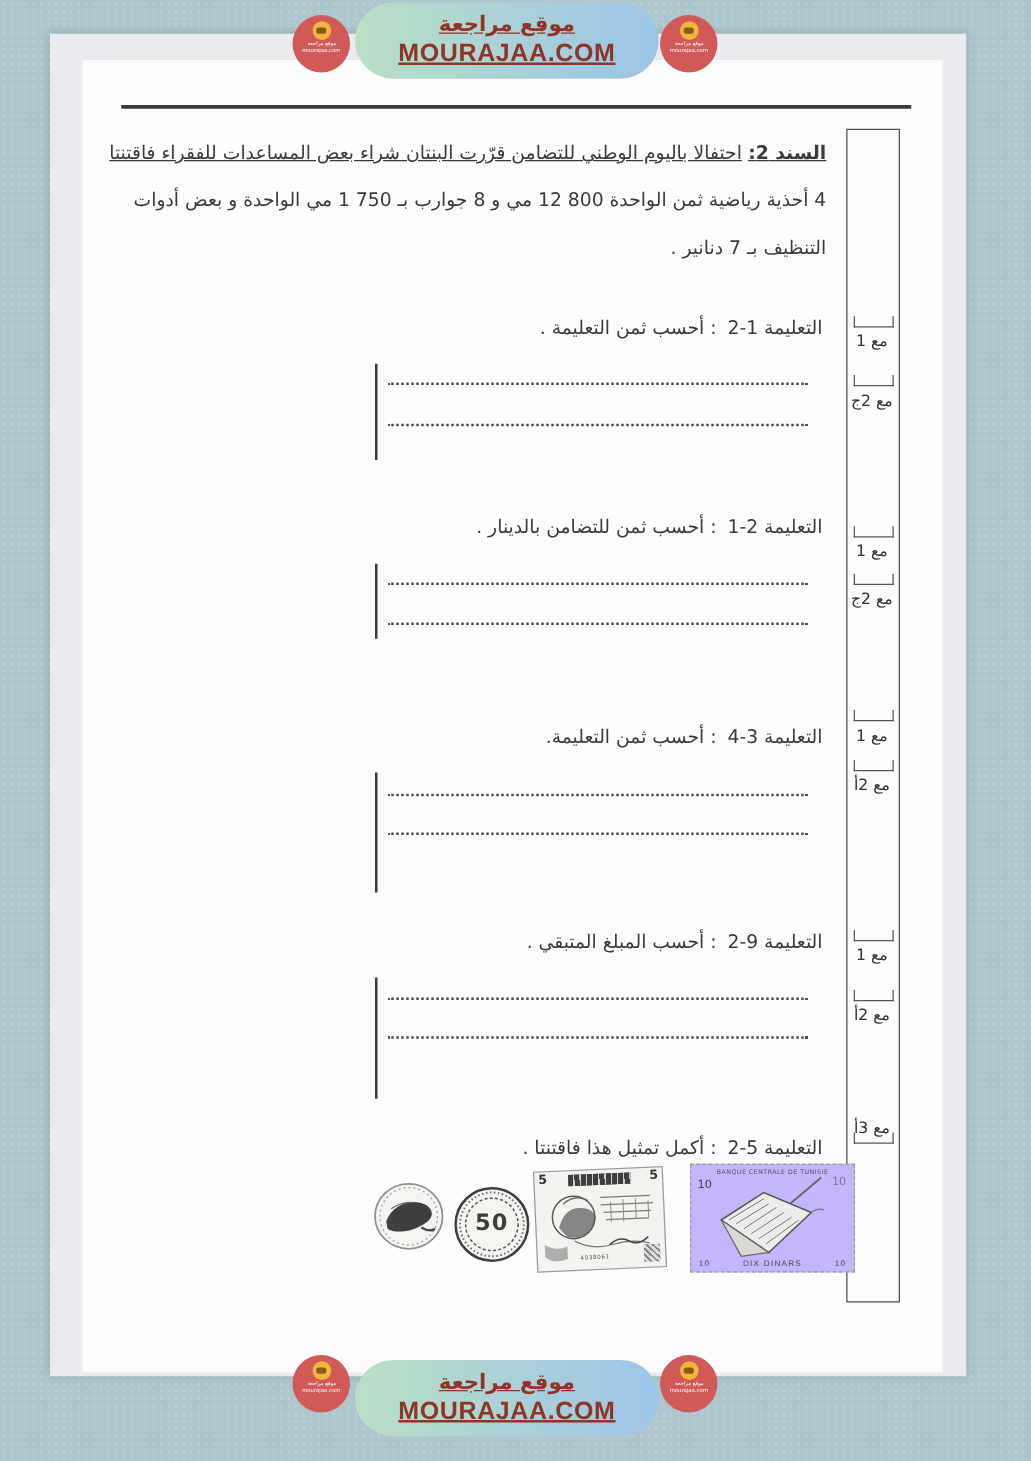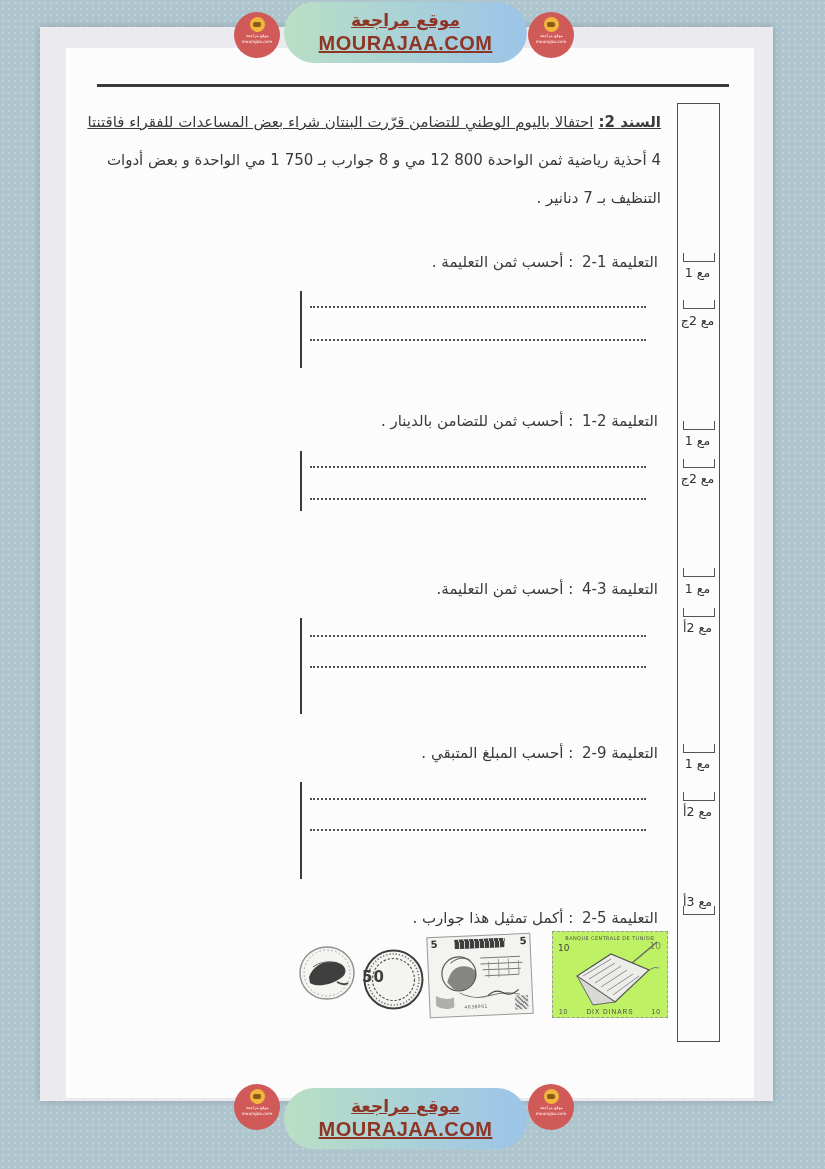--- a/index.html
+++ b/index.html
@@ -37,24 +37,24 @@
   .q-label::after{content:"";margin-inline-end:4px;}
   .intro-label{font-weight:bold;margin-inline-end:5px;}
   .vbar{width:2px;background:var(--ink,#3a3a3a);left:300px;}
   .dotline{left:310px;width:336px;height:0;border-bottom:2.5px dotted var(--line,#4f4f4f);}
   
   .column{left:677px;top:103px;width:41px;height:937px;border:1.5px solid #4e4e4e;background:transparent;}
   .bracket{left:683px;width:30px;height:8px;border:1.2px solid #555;border-top:none;}
   .mark{left:672px;width:51px;text-align:center;font-size:12.5px;color:#2f2f2f;white-space:nowrap;}
   
   .money{background:transparent;}
-  .coin50-num{position:absolute;left:0;top:20px;width:100%;text-align:left;font-size:15px;font-weight:bold;color:#3d3d3d;letter-spacing:1px;}
+  .coin50-num{position:absolute;left:0;top:20px;width:100%;text-align:center;font-size:18px;font-weight:bold;color:#3d3d3d;letter-spacing:1px;}
   .note{box-sizing:border-box;background:#f3f3f0;border:1px solid #9a9a9a;}
   .note5{left:428px;top:935px;width:104px;height:81px;transform:rotate(-2.5deg);}
-  .note10{left:552px;top:931px;width:116px;height:87px;border-style:dashed;background:#bef264;}
+  .note10{left:552px;top:931px;width:132px;height:87px;border-style:dashed;background:#c4b5fd;}
   .n5-corner{position:absolute;font-size:10px;font-weight:bold;color:#333;}
   .n5-band{position:absolute;left:27px;top:3px;width:50px;height:9px;background:#3e3e3e;
            background-image:repeating-linear-gradient(90deg,#3e3e3e 0 4px,#cfcfcf 4px 5px);}
   .n5-serial{position:absolute;left:34px;bottom:6px;font-size:4.5px;color:#555;letter-spacing:.5px;}
   .n5-stamp{position:absolute;right:4px;bottom:4px;width:13px;height:14px;
             background:repeating-linear-gradient(45deg,#8a8a8a 0 1.5px,#ddd 1.5px 3.5px);}
   .n10-bank{position:absolute;left:0;top:3px;width:100%;text-align:center;font-size:5px;letter-spacing:.4px;color:#555;white-space:nowrap;}
   .n10-num{position:absolute;font-size:9px;color:#444;}
   .n10-bottom{position:absolute;bottom:2px;width:100%;display:flex;justify-content:space-between;padding:0 6px;box-sizing:border-box;
               font-size:6.5px;color:#4a4a4a;letter-spacing:1px;font-family:"Liberation Sans","DejaVu Sans",sans-serif;}
@@ -133,21 +133,21 @@
 <div class="abs dotline" style="top:666px;"></div>
 
 <div class="abs q-title rtl doc" style="right:167px;top:744px;">
   <span class="q-label">التعليمة 9-2</span><span> : أحسب المبلغ المتبقي .</span>
 </div>
 <div class="abs vbar" style="top:782px;height:97px;"></div>
 <div class="abs dotline" style="top:798px;"></div>
 <div class="abs dotline" style="top:829px;"></div>
 
 <div class="abs q-title rtl doc" style="right:167px;top:909px;">
-  <span class="q-label">التعليمة 5-2</span><span> : أكمل تمثيل هذا جوارب .</span>
+  <span class="q-label">التعليمة 5-2</span><span> : أكمل تمثيل هذا فاقتنتا .</span>
 </div>
 
 <div class="abs money" style="left:297px;top:943px;width:60px;height:60px;">
   <svg width="60" height="60" viewBox="0 0 60 60">
     <ellipse cx="30" cy="30" rx="27" ry="26" fill="#f4f4f1" stroke="#8f8f8f" stroke-width="1.4"></ellipse>
     <circle cx="30" cy="30" r="23" fill="none" stroke="#9a9a9a" stroke-width="1" stroke-dasharray="1.5 2.5"></circle>
     <path d="M12 34 C17 20 33 15 44 21 C50 25 50 31 44 35 C33 43 19 44 13 40 Z" fill="#3f3f3f"></path>
     <path d="M40 39 q7 4 11 1" fill="none" stroke="#4a4a4a" stroke-width="2"></path>
     <path d="M16 24 q8 -6 18 -5" fill="none" stroke="#6a6a6a" stroke-width="1"></path>
   </svg>

